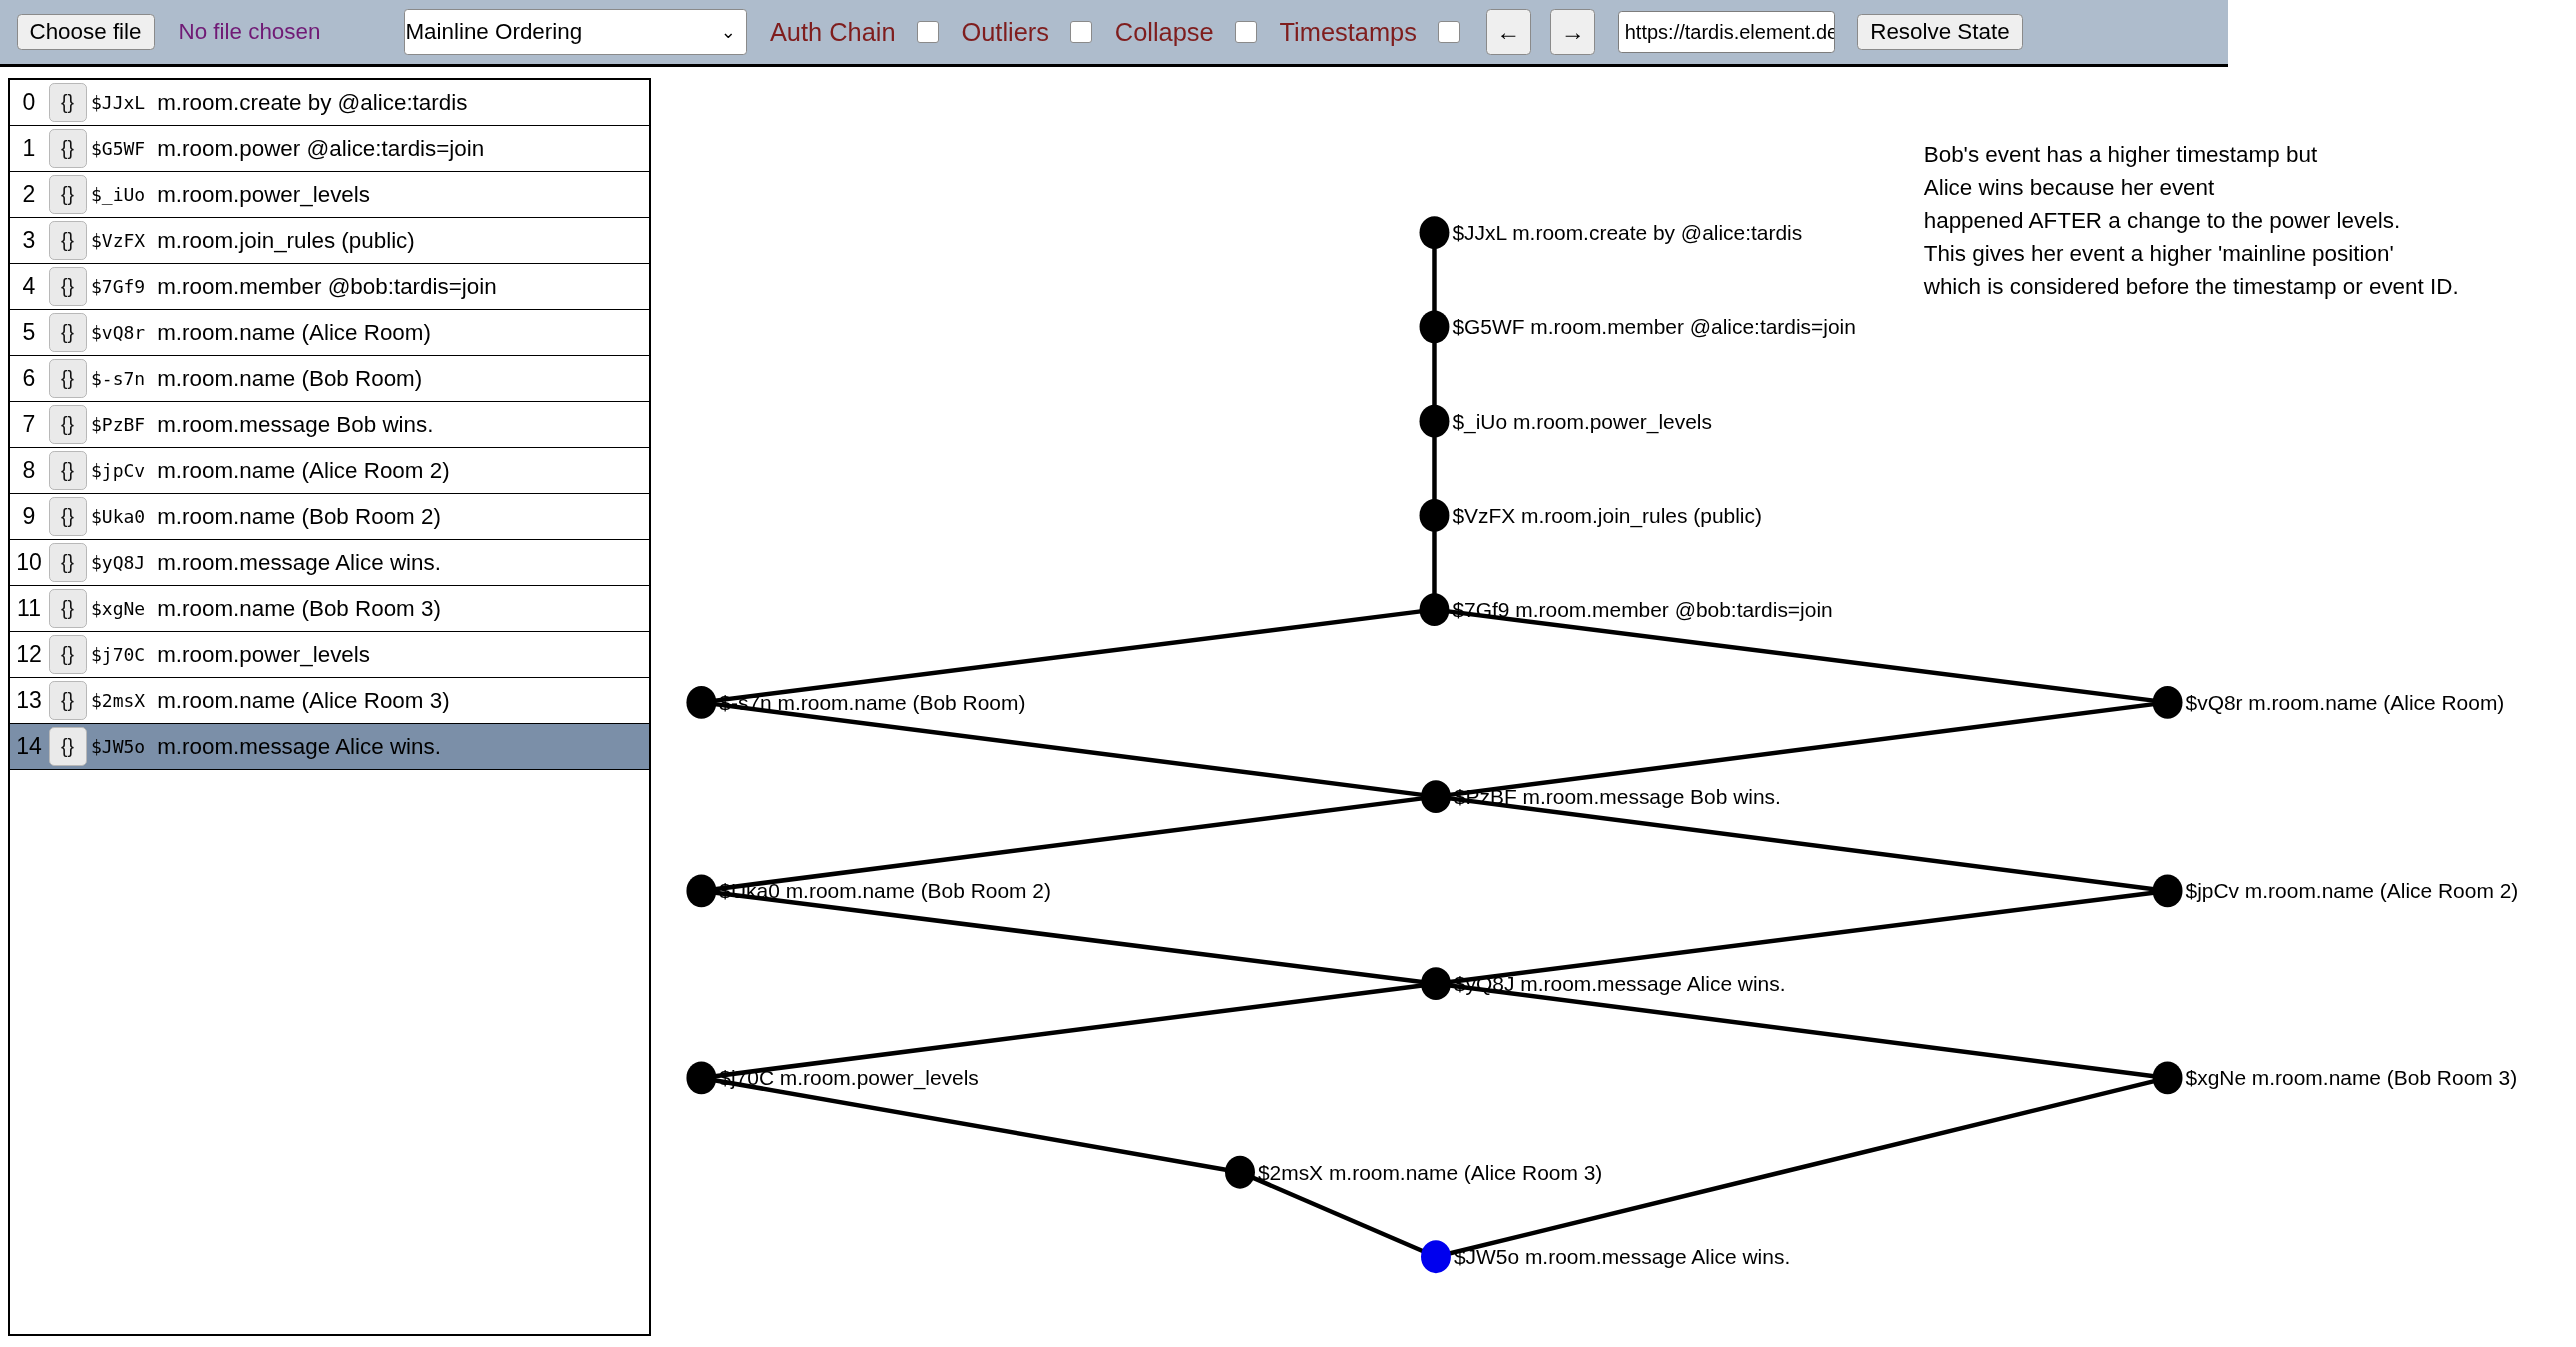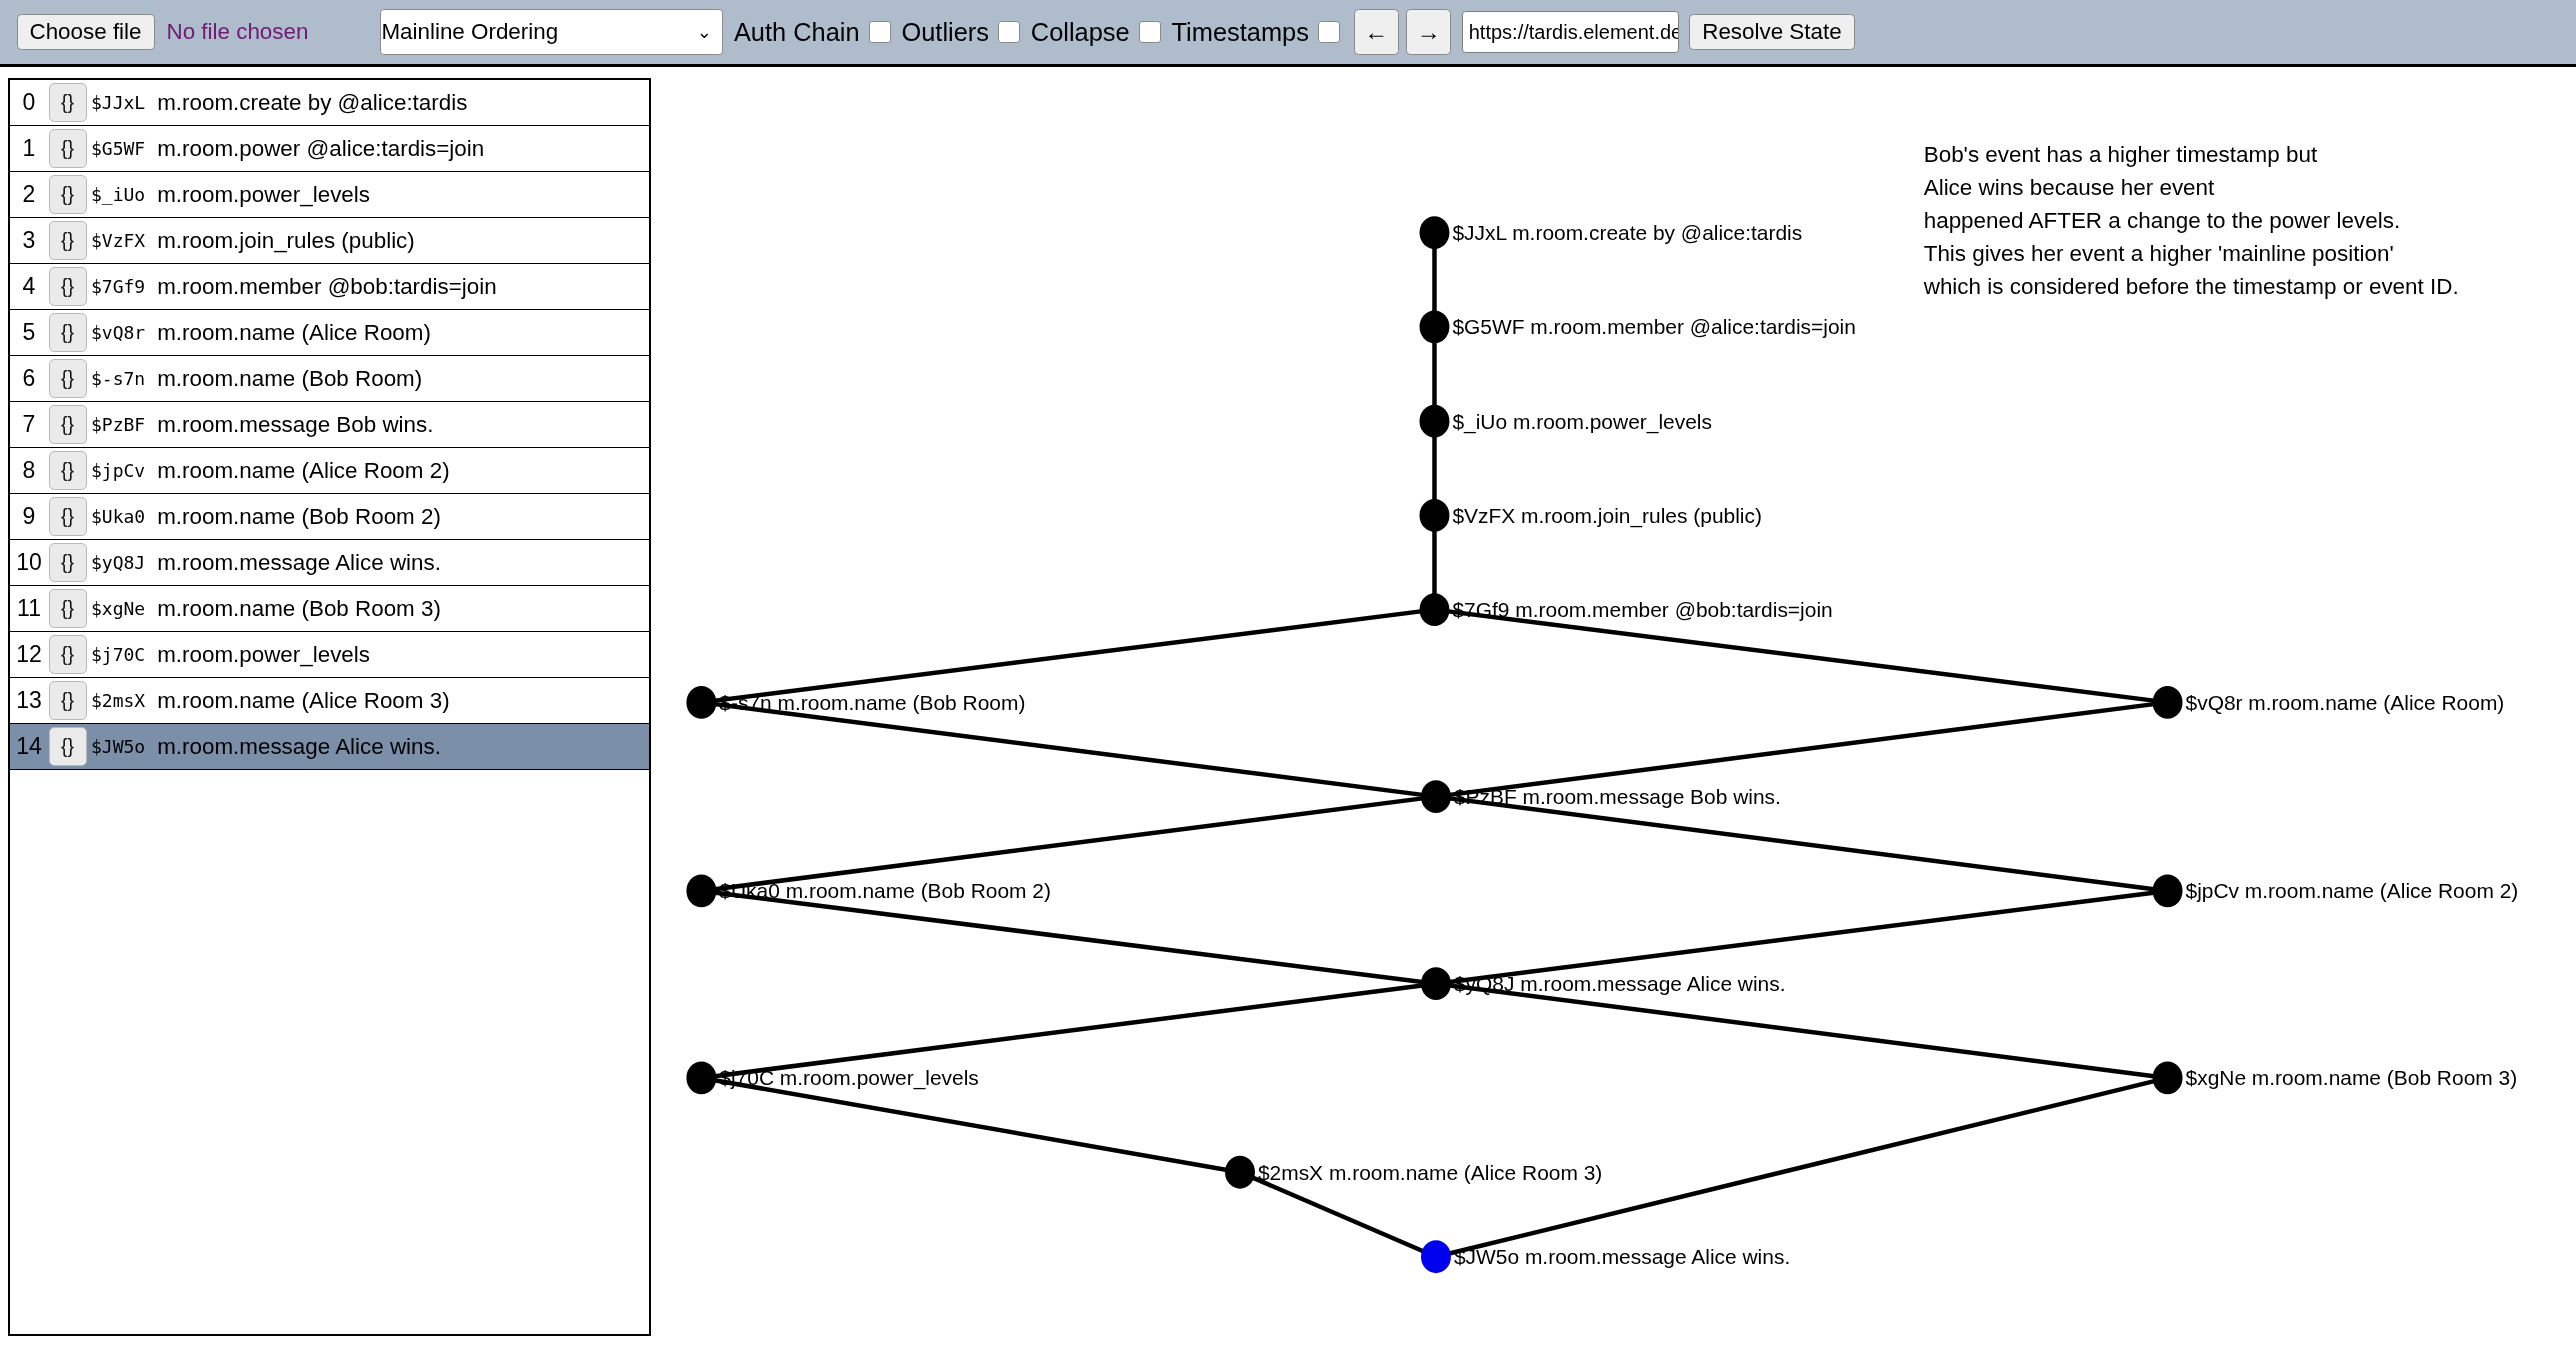--- a/index.html
+++ b/index.html
@@ -5,27 +5,27 @@
   html, body {
     margin: 0; padding: 0;
     background: #ffffff;
     width: 2576px; height: 1348px;
     overflow: hidden;
     font-family: "Liberation Sans", sans-serif;
   }
   
   #toolbar {
     position: absolute; left: 0; top: 0;
-    width: 2576px; height: 67px;
+    width: 2228px; height: 67px;
     background: #aebccc;
     border-bottom: 3px solid #000;
     box-sizing: border-box;
     display: flex; align-items: center;
     padding-left: 16.5px;
-    gap: 0;
+    gap: 12px;
   }
   .tb-btn {
     background: #efefef;
     border: 1.5px solid #8a8a8a;
     border-radius: 4.5px;
     font-family: "Liberation Sans", sans-serif;
     font-size: 22.4px;
     color: #000;
     padding: 5.2px 12px;
     line-height: 1.05;
@@ -55,21 +55,21 @@
     font-size: 22.4px;
     position: relative;
     cursor: pointer;
   }
   .tb-select .caret {
     position: absolute; right: 10.5px; top: 50%;
     transform: translateY(-50%);
     font-size: 18px; color: #000;
   }
   .tb-lbl {
-    font-size: 25.4px; color: #000000;
+    font-size: 25.4px; color: #7f1d1d;
     margin-left: 10.5px;
     white-space: nowrap;
   }
   .tb-check {
     width: 22.4px; height: 22.4px;
     background: #fff;
     border: 1.5px solid #8a8a8a;
     border-radius: 3px;
     margin-left: 9px;
     box-sizing: border-box;

